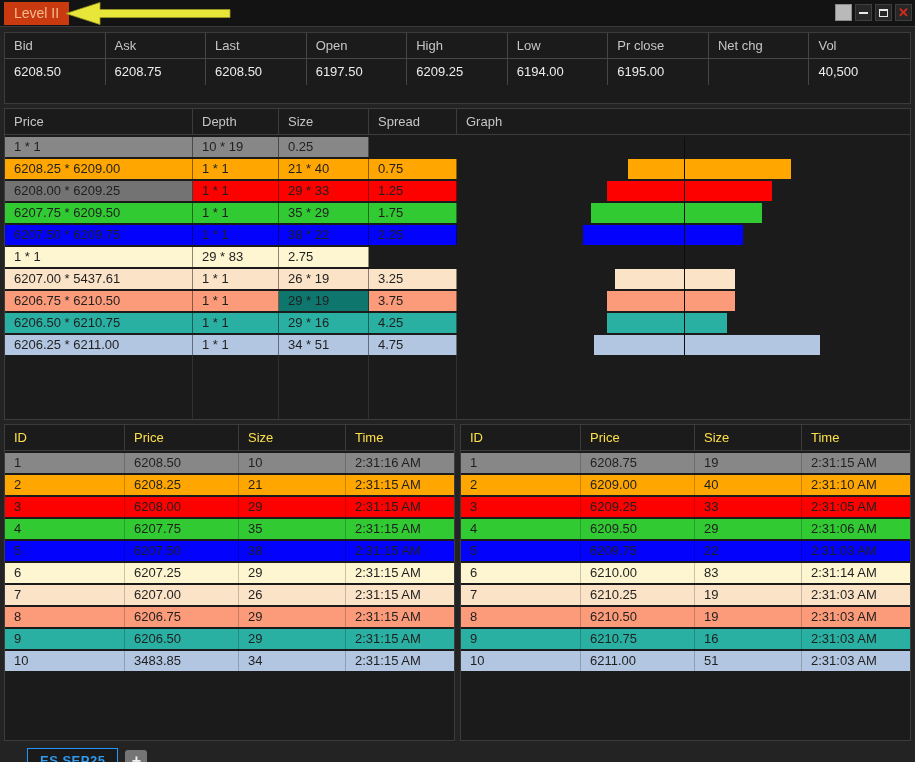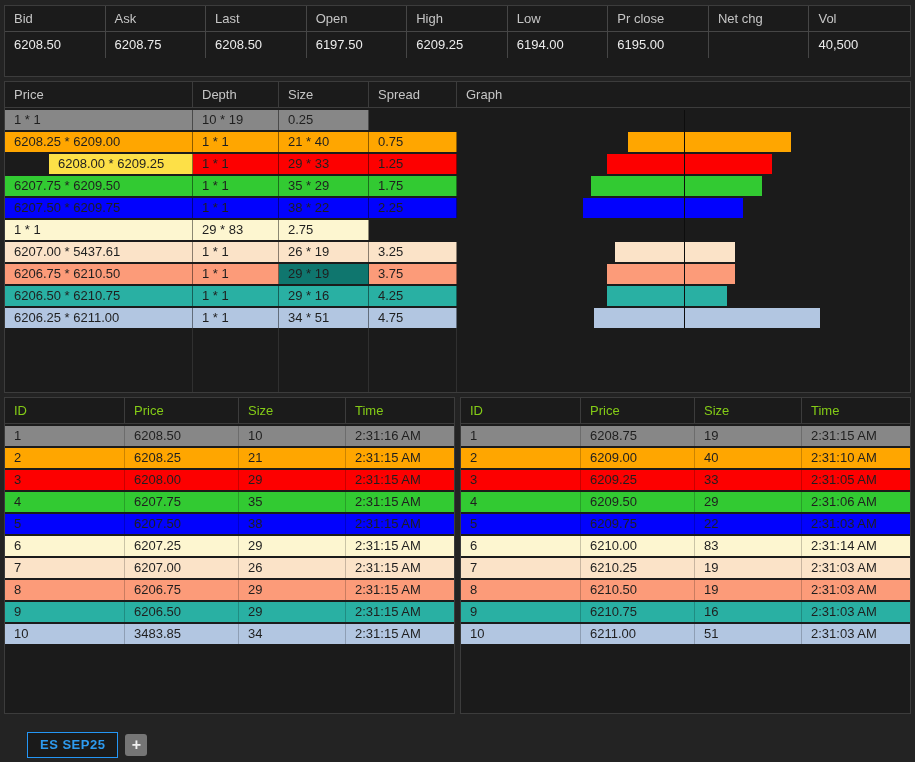--- a/index.html
+++ b/index.html
@@ -57,21 +57,21 @@
   .depth-empty { position:absolute; left:0; right:0; top:246px; bottom:0; }
   .depth-empty .dcell { border-right:1px solid #303030; }
   .depth-empty .dcell:last-child { border-right:none; }
   .center-line { position:absolute; width:1px; background:#0d0d0d; left:679px; top:0; height:218px; }
 
   
   .trades { display:flex; gap:5px; height:317px; margin-bottom:3px; }
   .trade-panel { flex:1; position:relative; overflow:hidden; }
   .tgrid { display:grid; grid-template-columns:120px 114px 107px 1fr; }
   .thead { height:26px; border-bottom:1px solid #3c3c3c; }
-  .thead .tcell { color:#84cc16; line-height:25px; border-right:1px solid #3c3c3c; padding-left:9px; }
+  .thead .tcell { color:#fde047; line-height:25px; border-right:1px solid #3c3c3c; padding-left:9px; }
   .thead .tcell:last-child { border-right:none; }
   .trade-rows { margin-top:2px; }
   .trow { height:20px; margin-bottom:2px; }
   .trow .tcell { line-height:20px; padding-left:9px; color:#1f1f1f;
     border-right:1px solid rgba(0,0,0,0.2); overflow:hidden; white-space:nowrap; }
   .trow .tcell:last-child { border-right:none; }
 
   
   .tabbar { height:34px; flex:none; display:flex; align-items:center; padding-left:27px; gap:7px; }
   .tab {
@@ -81,20 +81,38 @@
   .tab-add {
     width:22px; height:22px; background:#757575; border-radius:3px; color:#f0f0f0;
     font-weight:bold; font-size:16px; line-height:21px; text-align:center;
   }
 </style>
 </head>
 <body>
 
 <div class="window">
 
+  <div class="titlebar">
+    <div class="title-badge">Level II</div>
+    <svg class="arrow-svg" width="172" height="25" viewBox="0 0 172 25">
+      <polygon points="2,12.5 36,1.5 36,8.5 166,8.5 166,16.5 36,16.5 36,23.5" fill="#e9e63a" stroke="#9e9c22" stroke-width="0.8"></polygon>
+    </svg>
+    <div class="win-controls">
+      <div class="wbtn blank"></div>
+      <div class="wbtn">
+        <span class="min-glyph"></span>
+      </div>
+      <div class="wbtn">
+        <span class="restore-glyph"></span>
+      </div>
+      <div class="wbtn">
+        <span class="close-glyph">✕</span>
+      </div>
+    </div>
+  </div>
 
   <div class="content">
 
     <div class="panel quote-panel">
       <div class="qrow qhead" id="quote-headers">
           <div class="qcell">Bid</div>
           <div class="qcell">Ask</div>
           <div class="qcell">Last</div>
           <div class="qcell">Open</div>
           <div class="qcell">High</div>
@@ -138,21 +156,21 @@
             <div class="dcell" style="background: rgb(255, 166, 0);">6208.25 * 6209.00</div>
             <div class="dcell" style="background: rgb(255, 166, 0);">1 * 1</div>
             <div class="dcell" style="background: rgb(255, 166, 0);">21 * 40</div>
             <div class="dcell" style="background: rgb(255, 166, 0);">0.75</div>
             <div class="dcell graph-cell">
               <div class="gbar" style="background: rgb(255, 166, 0); width: 55.65px; left: 171.35px;"></div>
               <div class="gbar" style="background: rgb(255, 166, 0); width: 106px; left: 228px;"></div>
             </div>
           </div>
           <div class="dgrid drow">
-            <div class="dcell" style="background: #fde047; margin-left: 44px;">6208.00 * 6209.25</div>
+            <div class="dcell" style="background: #737373;">6208.00 * 6209.25</div>
             <div class="dcell" style="background: rgb(253, 0, 0);">1 * 1</div>
             <div class="dcell" style="background: rgb(253, 0, 0);">29 * 33</div>
             <div class="dcell" style="background: rgb(253, 0, 0);">1.25</div>
             <div class="dcell graph-cell">
               <div class="gbar" style="background: rgb(253, 0, 0); width: 76.85px; left: 150.15px;"></div>
               <div class="gbar" style="background: rgb(253, 0, 0); width: 87.45px; left: 228px;"></div>
             </div>
           </div>
           <div class="dgrid drow">
             <div class="dcell" style="background: rgb(50, 202, 50);">6207.75 * 6209.50</div>

